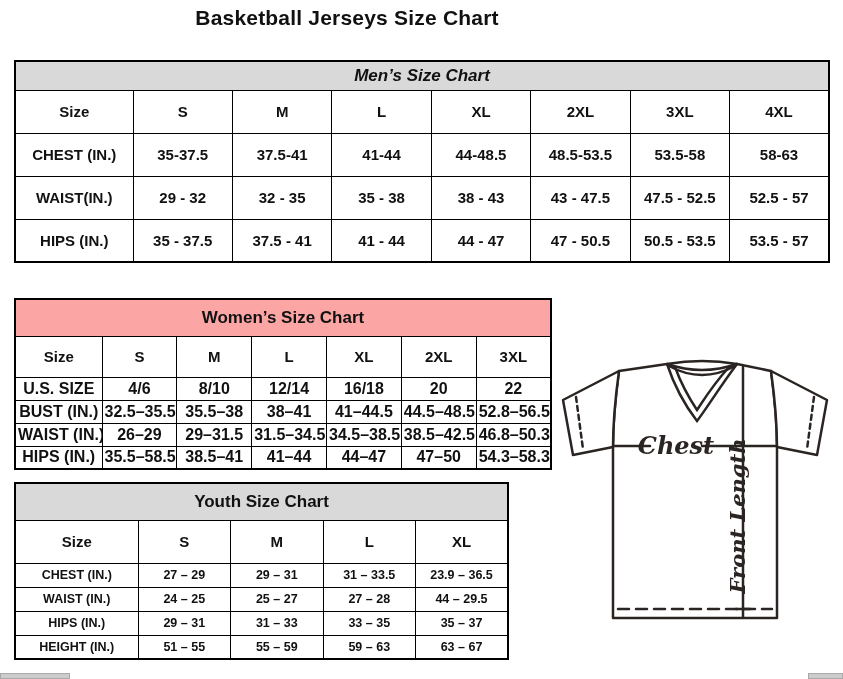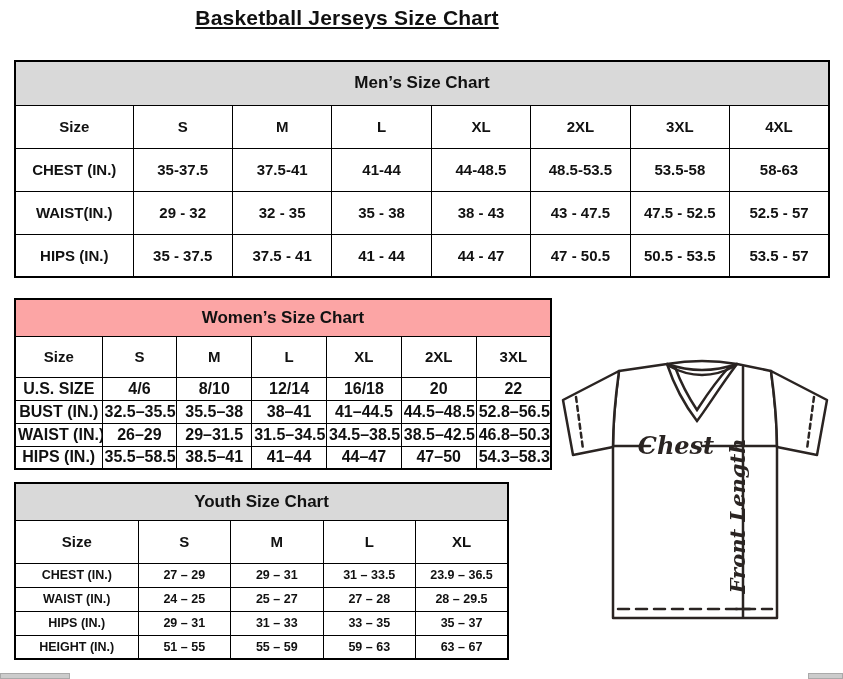--- a/index.html
+++ b/index.html
@@ -1,28 +1,28 @@
 <!DOCTYPE html>
 <html><head>
 <meta charset="utf-8">
 <style>
   html,body{margin:0;padding:0;background:#fff;}
   #page{position:relative;width:843px;height:679px;background:#ffffff;overflow:hidden;
         font-family:"Liberation Sans",sans-serif;color:#111;}
   .page-title{position:absolute;left:0;top:6px;width:694px;text-align:center;
-        font-size:21px;font-weight:bold;letter-spacing:0.2px;text-decoration:underline;}
+        font-size:21px;font-weight:bold;letter-spacing:0.2px;}
   .tbl-wrap{position:absolute;}
   #men-wrap{left:14px;top:60px;width:816px;}
   #women-wrap{left:14px;top:298px;width:538px;}
   #youth-wrap{left:14px;top:482px;width:495px;}
   table.size-table{border-collapse:collapse;border:2px solid #000;table-layout:fixed;width:100%;}
   table.size-table th,table.size-table td{border:1px solid #000;text-align:center;
         vertical-align:middle;font-weight:bold;padding:0 2px;overflow:hidden;white-space:nowrap;}
   tr.title-row th{background:#d9d9d9;font-size:17px;}
-  .men tr.title-row{height:44px;}
+  .men tr.title-row{height:29px;font-style:italic;}
   .men tr.cols-row{height:43px;}
   .men tbody tr{height:43px;}
   .men{font-size:15px;}
   .women tr.title-row{height:37px;}
   .women tr.cols-row{height:41px;font-size:15px;}
   .women tbody tr{height:23px;font-size:16px;}
   .youth tr.title-row{height:37px;}
   .youth tr.cols-row{height:43px;font-size:15px;}
   .youth tbody tr{height:24px;font-size:12.5px;}
   #jersey{position:absolute;left:556px;top:356px;width:285px;height:300px;}
@@ -193,21 +193,21 @@
             <td>27 – 29</td>
             <td>29 – 31</td>
             <td>31 – 33.5</td>
             <td>23.9 – 36.5</td>
           </tr>
           <tr>
             <th>WAIST (IN.)</th>
             <td>24 – 25</td>
             <td>25 – 27</td>
             <td>27 – 28</td>
-            <td>28 – 29.5</td>
+            <td>44 – 29.5</td>
           </tr>
           <tr>
             <th>HIPS (IN.)</th>
             <td>29 – 31</td>
             <td>31 – 33</td>
             <td>33 – 35</td>
             <td>35 – 37</td>
           </tr>
           <tr>
             <th>HEIGHT (IN.)</th>

